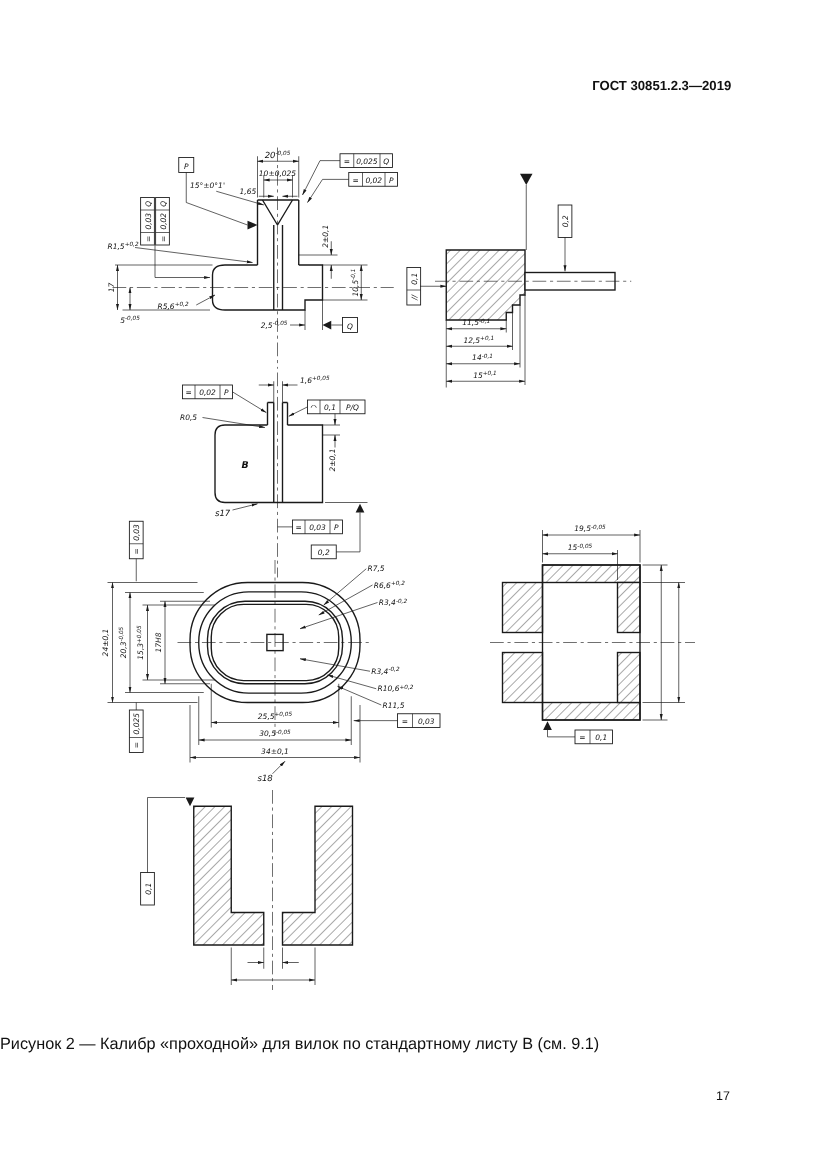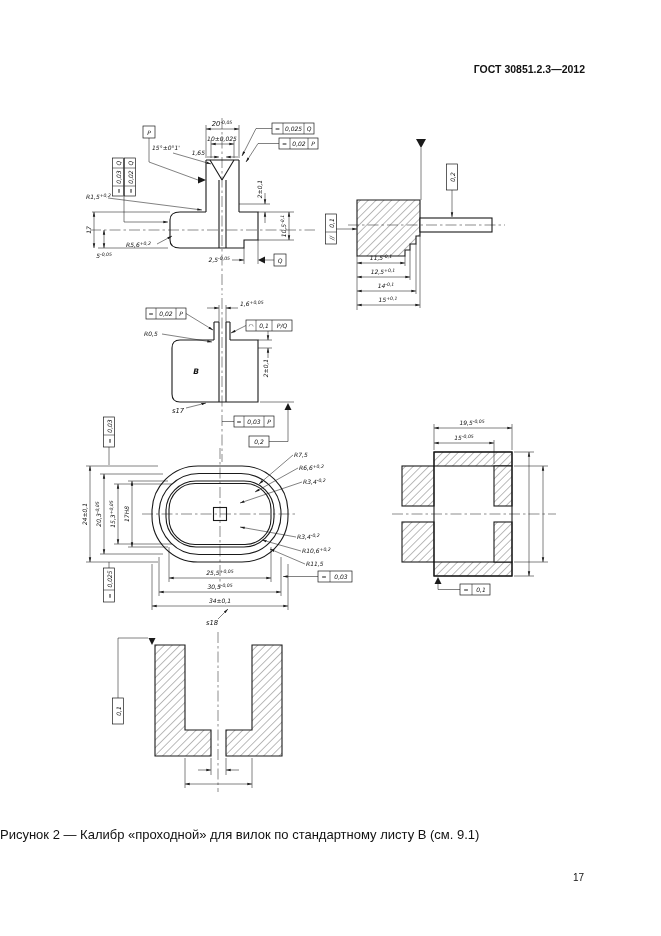--- a/index.html
+++ b/index.html
@@ -22,21 +22,21 @@
   .dt{font-size:6.8px;font-style:italic;}
   .dts{font-size:6px;font-style:italic;}
   .tol{font-size:4.6px;}
   .ftxt{font-size:6px;font-style:italic;}
   .lbl{font-size:7.5px;font-style:italic;font-weight:bold;}
 </style>
 </head>
 <body>
 
 <div class="page">
-  <div class="header">ГОСТ 30851.2.3—2012</div>
+  <div class="header">ГОСТ 30851.2.3—2019</div>
 
   <svg width="661" height="936" viewBox="0 0 661 936">
     <defs>
       <marker id="ar" viewBox="0 0 10 6" refX="9.5" refY="3" markerWidth="9" markerHeight="5.5" orient="auto-start-reverse">
         <path d="M0,0.6 L10,3 L0,5.4 Z" fill="#1a1a1a"></path>
       </marker>
       <pattern id="hatch" patternUnits="userSpaceOnUse" width="5.5" height="5.5" patternTransform="rotate(45)">
         <rect width="5.5" height="5.5" fill="#ffffff"></rect>
         <line x1="0" y1="0" x2="0" y2="5.5" stroke="#1a1a1a" stroke-width="0.6"></line>
       </pattern>

